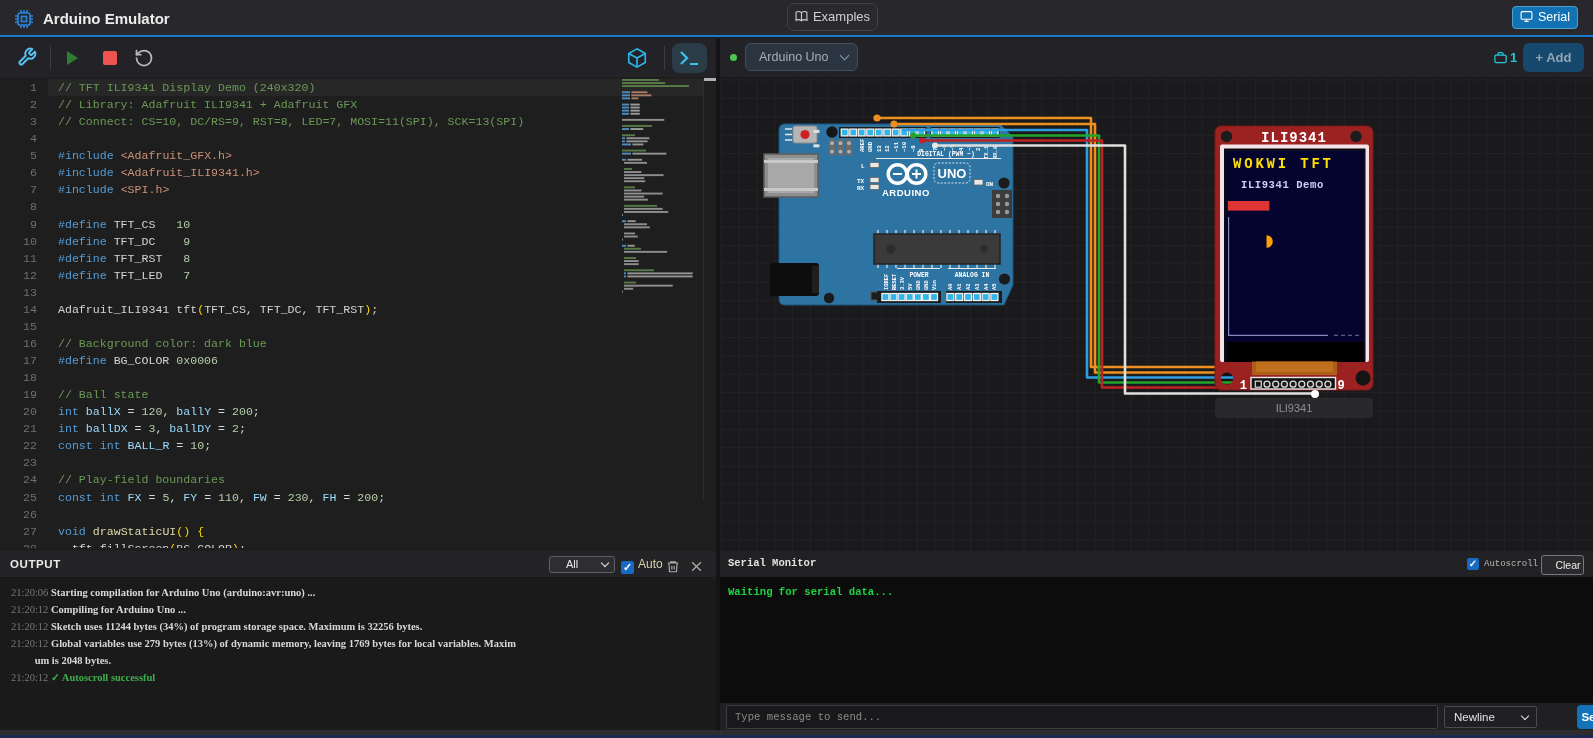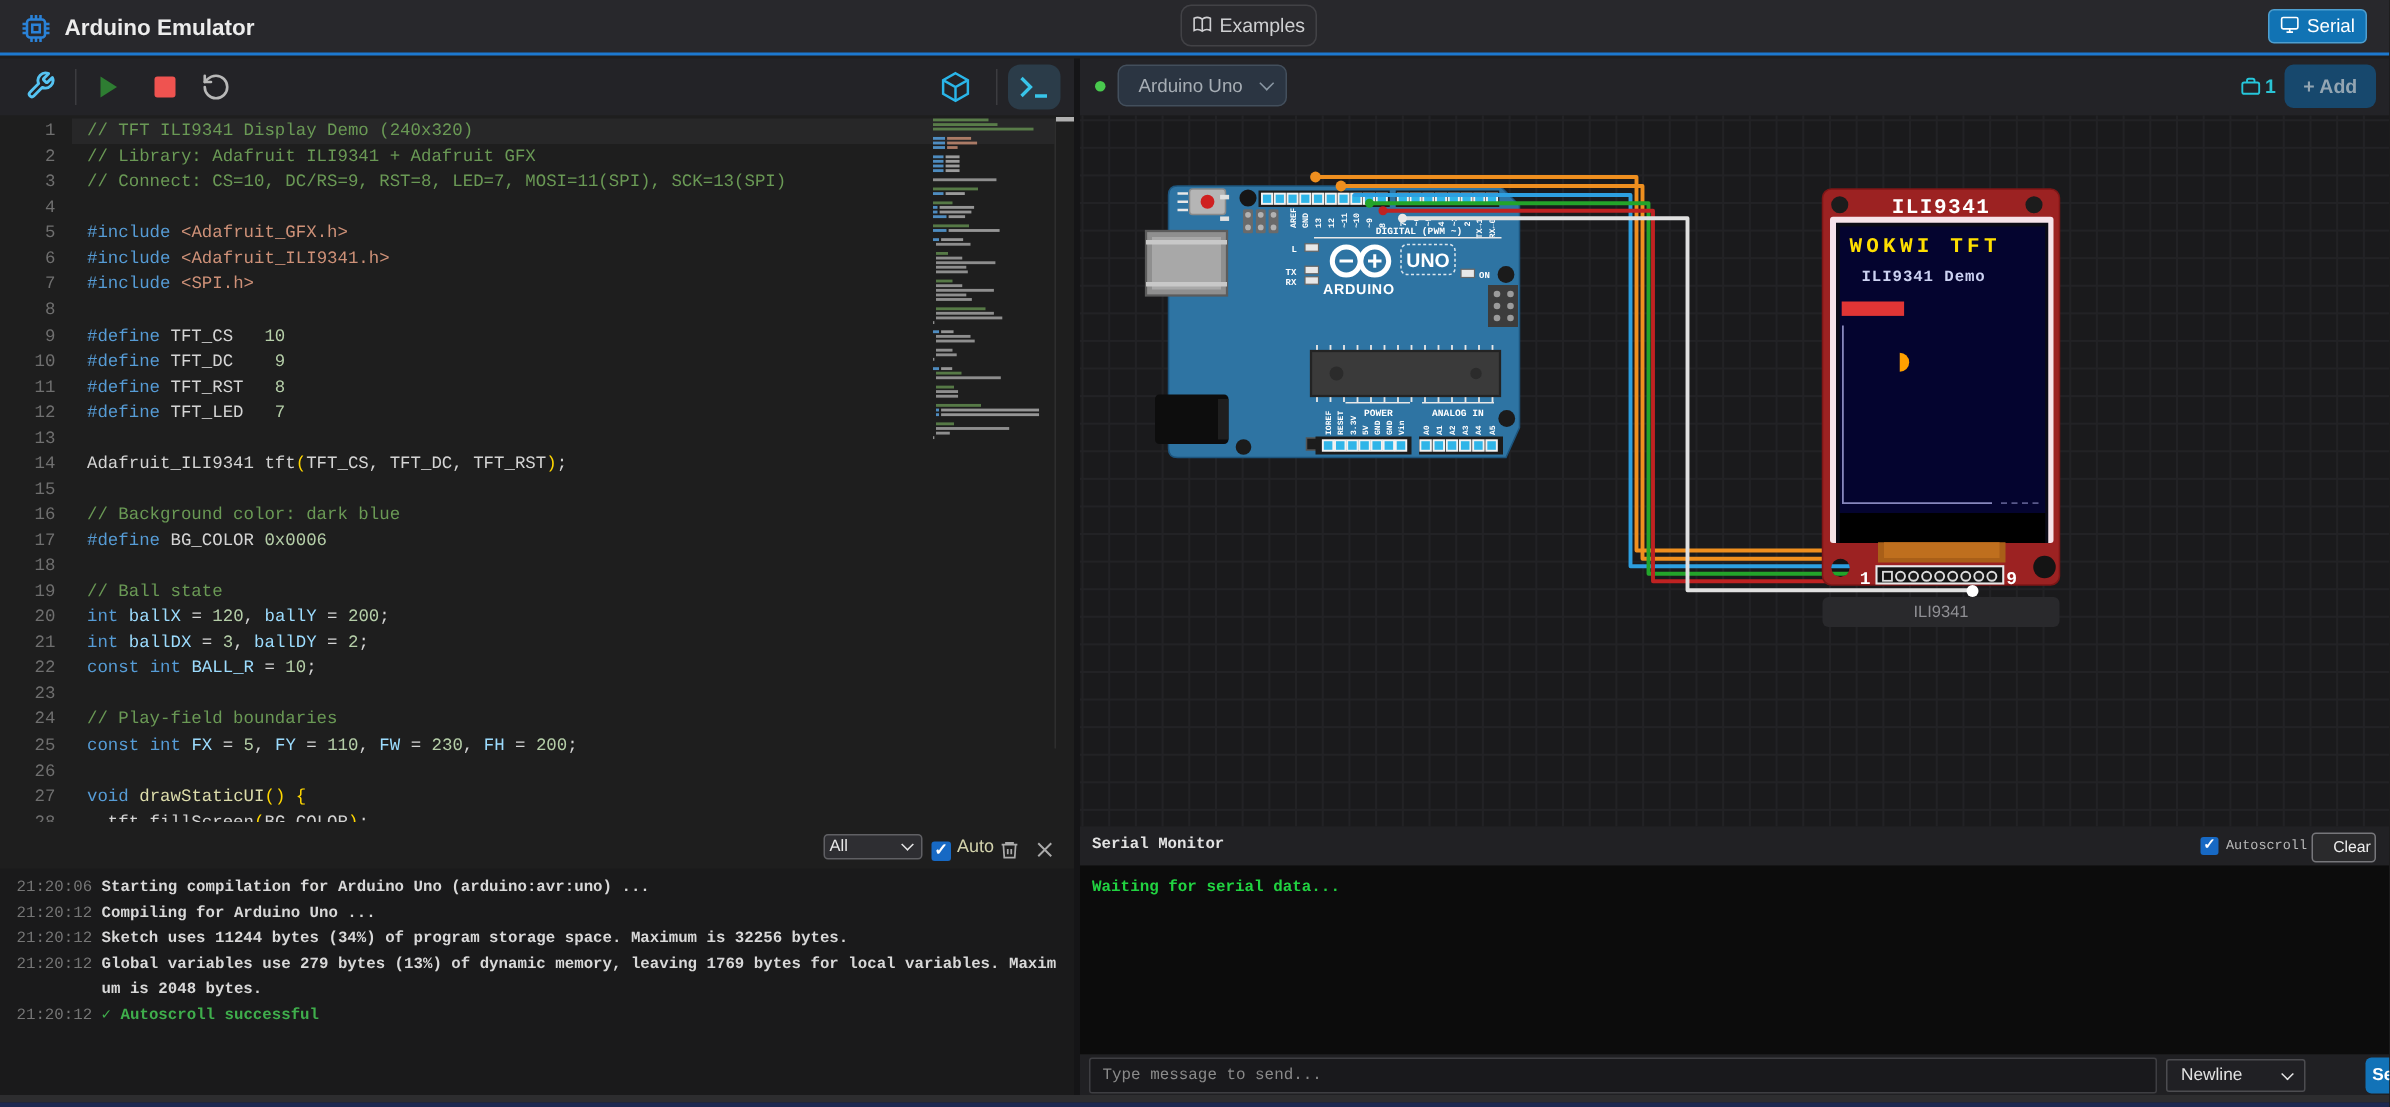--- a/index.html
+++ b/index.html
@@ -28,25 +28,25 @@
 #curline { left:48px; top:2px; width:655px; height:17px; background:#272728; }
 #gutter { left:0; top:2px; width:37px; text-align:right; color:#6f6f6f; white-space:pre; }
 #code { left:58px; top:2px; white-space:pre; color:#d4d4d4; }
 .cm { color:#6a9955; } .kw { color:#569cd6; } .str { color:#ce9178; } .num { color:#b5cea8; } .var { color:#9cdcfe; } .fn { color:#dcdcaa; } .br { color:#ffd700; }
 #minimap { left:619px; top:1px; }
 #sb-thumb { left:704px; top:1px; width:12px; height:3px; background:#b0b0b0; }
 #mm-line { left:703px; top:2px; width:1px; height:420px; background:#2e2e2e; }
 
 #out-hdr { left:0; top:551px; width:716px; height:27px; background:#242427; border-bottom:1px solid #161618; }
 #out-hdr .lbl { left:10px; top:7px; font-size:11.5px; font-weight:bold; color:#eaeaea; letter-spacing:0.6px; }
-#out-sel { left:549px; top:556px; width:66px; height:17px; background:#2e2e32; border:1px solid #606064; border-radius:3px; color:#e8e8e8; font-size:11px; line-height:15px; padding-left:3px; }
+#out-sel { left:549px; top:556px; width:66px; height:17px; background:#2e2e32; border:1px solid #606064; border-radius:3px; color:#e8e8e8; font-size:11px; line-height:15px; padding-left:16px; }
 #out-sel .chev { position:absolute; right:6px; top:4px; width:6px; height:6px; border-right:1.8px solid #e8e8e8; border-bottom:1.8px solid #e8e8e8; transform:rotate(45deg); margin-top:-1px; }
 .cbx { width:13px; height:13px; background:#1769c4; border-radius:2px; color:#fff; font-size:11px; line-height:13px; text-align:center; font-weight:bold; }
 #auto-lbl { left:638px; top:557px; font-size:12px; color:#d2d2ac; }
-#out-body { left:0; top:579px; width:716px; height:151px; background:#1a1a1b; font-family:Liberation Mono, monospace; font-size:10.5px; line-height:17.1px; white-space:pre; }
+#out-body { left:0; top:579px; width:716px; height:151px; background:#1a1a1b; font-family:Liberation Serif, serif; font-size:10.5px; line-height:17.1px; white-space:pre; }
 #out-body .ts { color:#767676; }
 #out-body .tx, #out-body .ok { font-weight:bold; }
 #out-body .ok { color:#3fae4c; }
 #out-body .tx { color:#d8d8d8; }
 
 #ser-hdr { left:720px; top:551px; width:873px; height:26px; background:#212124; }
 #ser-hdr .lbl { left:8px; top:6px; font-family:"Liberation Mono", monospace; font-size:10.5px; font-weight:bold; color:#e2e2e2; }
 #as-lbl { left:1484px; top:559px; font-family:"Liberation Mono", monospace; font-size:9px; color:#b9b9b9; }
 #btn-clear { left:1541px; top:555px; width:43px; height:20px; background:#2a2a2c; border:1px solid #77777b; border-radius:3px; color:#ececec; font-size:10.5px; line-height:18px; text-align:center;padding-left:11px; }
 #ser-body { left:720px; top:577px; width:873px; height:126px; background:#0c0c0c; }
@@ -477,20 +477,23 @@
         <rect x="8.4" y="194.4" width="65.3" height="1.9" fill="#b5b5b5" opacity="0.9"></rect>
         <rect x="5.0" y="197.5" width="2.0" height="1.9" fill="#569cd6"></rect>
         <rect x="8.4" y="197.5" width="65.3" height="1.9" fill="#b5b5b5" opacity="0.9"></rect>
         <rect x="5.0" y="203.6" width="12.0" height="1.9" fill="#6a9955" opacity="0.85"></rect>
         <rect x="5.0" y="206.7" width="48.8" height="1.9" fill="#b5b5b5" opacity="0.85"></rect>
         <rect x="5.0" y="209.8" width="9.2" height="1.9" fill="#b5b5b5" opacity="0.85"></rect>
         <rect x="3.0" y="212.8" width="0.9" height="1.9" fill="#b5b5b5" opacity="0.85"></rect>
       </svg>
   </div>
 
+  <div class="abs" id="out-hdr">
+      <div class="abs lbl">OUTPUT</div>
+    </div>
   <div class="abs" id="out-sel">All<span class="chev"></span></div>
   <div class="abs cbx" style="left:621px;top:561px;">✓</div>
   <div class="abs" id="auto-lbl">Auto</div>
   <svg class="abs" style="left:666px;top:559px" width="14" height="15" viewBox="0 0 24 24" fill="none" stroke="#ababab" stroke-width="2">
       <path d="M3 6h18M8 6V4h8v2M5 6l1 15h12l1-15M10 11v6M14 11v6"></path>
     </svg>
   <svg class="abs" style="left:690px;top:560px" width="13" height="13" viewBox="0 0 24 24" fill="none" stroke="#ababab" stroke-width="2.4">
       <path d="M4 4l16 16M20 4L4 20"></path>
     </svg>
   <div class="abs" id="out-body"><div style="padding:5px 0 0 11px"><span class="ts">21:20:06</span> <span class="tx">Starting compilation for Arduino Uno (arduino:avr:uno) ...</span>

